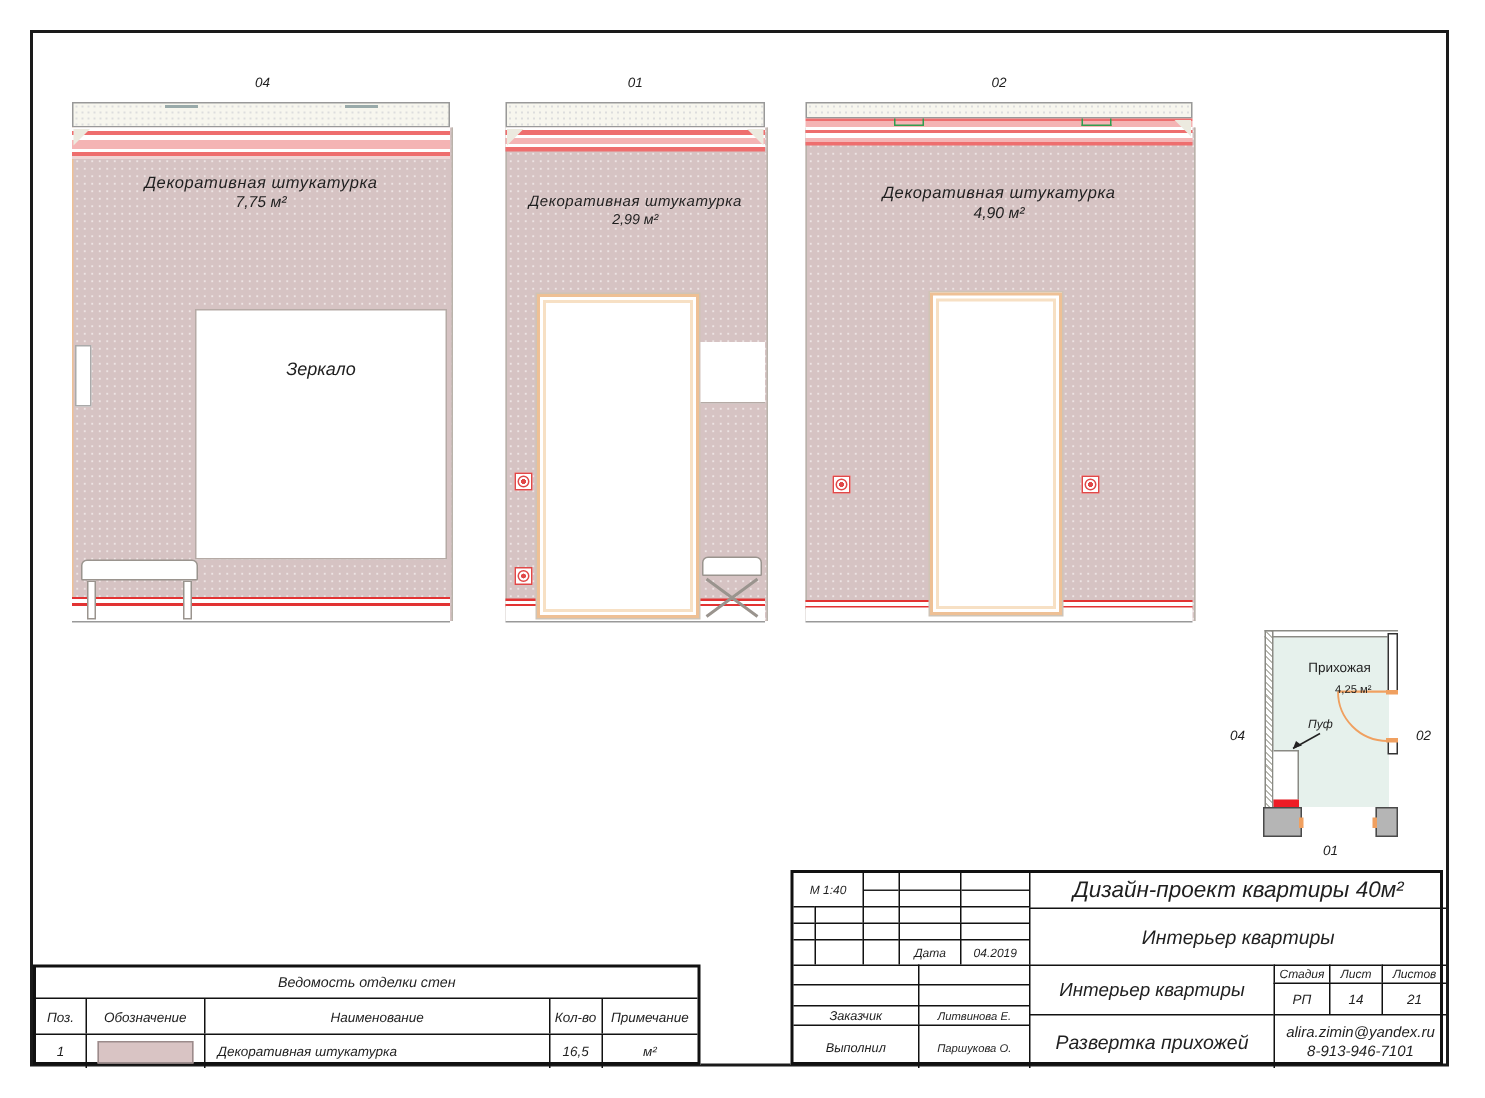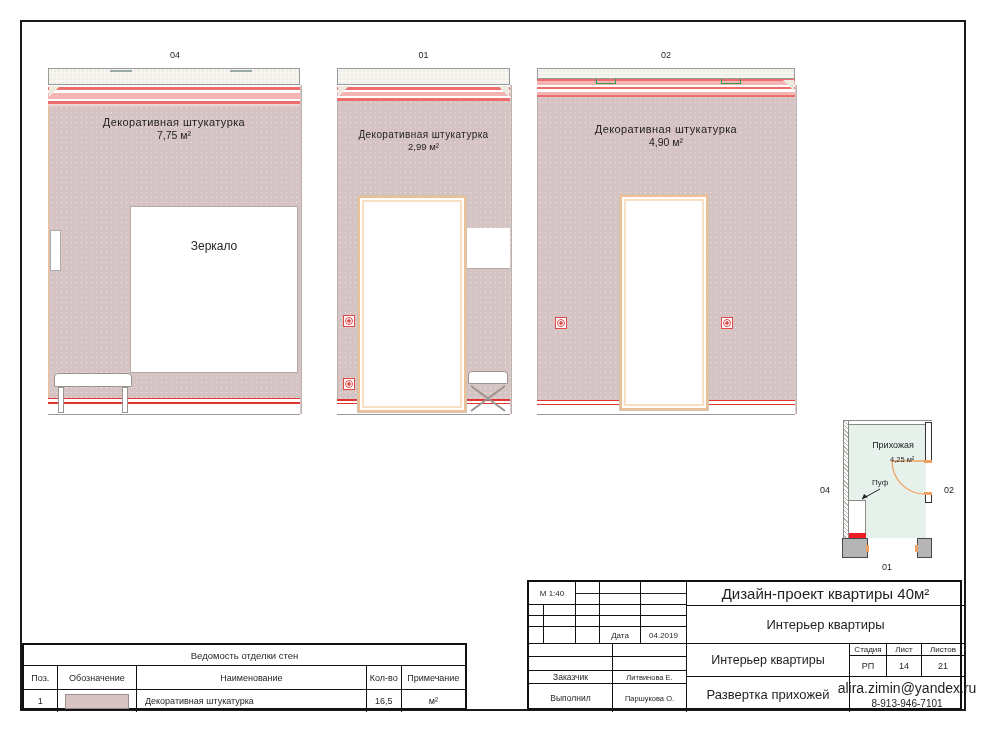--- a/index.html
+++ b/index.html
@@ -1,19 +1,19 @@
 <!DOCTYPE html>
 <html><head>
 <meta charset="utf-8">
 <style>
   html,body{margin:0;padding:0;background:#fff;}
   .sheet{position:relative;width:990px;height:732px;background:#fff;overflow:hidden;
          font-family:"Liberation Sans","DejaVu Sans",sans-serif;color:#1f1f1f;}
   .abs{position:absolute;}
-  .it{}
+  .it{font-style:italic;}
   .ctr{text-align:center;}
   
   .wall{background-color:#d6c3c3;background-image:radial-gradient(rgba(255,255,255,.55) .7px,transparent .9px);
         background-size:5px 5px;border-left:1px solid #b9b3ab;border-right:1px solid #b9b3ab;}
   .ceil{background-color:#f7f6ee;background-image:radial-gradient(#ddd .6px,transparent .8px);
         background-size:4px 4px;border:1px solid #999;box-sizing:border-box;}
   .cornA{background:linear-gradient(to bottom,#fff 0 2px,#ee6e6e 2px 5px,#fff 5px 8px,#f4b4b4 8px 14px,#fff 14px 16px,#ee6e6e 16px 19px,#efd6d6 19px 21px);}
   .cornB{background:linear-gradient(to bottom,#fff 0 2px,#ee6e6e 2px 5px,#fff 5px 7px,#f4b4b4 7px 11px,#fff 11px 13px,#ee6e6e 13px 16px);}
   .cornC{background:linear-gradient(to bottom,#ee6e6e 0 2px,#f4b4b4 2px 6px,#fff 6px 8px,#ee6e6e 8px 10px,#fff 10px 13px,#f4b4b4 13px 16px,#ee6e6e 16px 18px);}
   .base{background:linear-gradient(to bottom,#e23333 0 1.5px,#fff 1.5px 4px,#e23333 4px 5.5px);height:6px;}
@@ -219,17 +219,17 @@
     <div class="cell bt bl" style="left:157px;top:61px;width:163px;height:33px;font-size:12.5px;">Интерьер квартиры</div>
     <div class="cell bt bl" style="left:157px;top:94px;width:163px;height:36px;font-size:13px;">Развертка прихожей</div>
 
     <div class="cell bt bl" style="left:320px;top:61px;width:37px;height:12px;font-size:8px;">Стадия</div>
     <div class="cell bt bl" style="left:357px;top:61px;width:35px;height:12px;font-size:8px;">Лист</div>
     <div class="cell bt bl" style="left:392px;top:61px;width:43px;height:12px;font-size:8px;">Листов</div>
     <div class="cell bt bl" style="left:320px;top:73px;width:37px;height:21px;font-size:9px;">РП</div>
     <div class="cell bt bl" style="left:357px;top:73px;width:35px;height:21px;font-size:9px;">14</div>
     <div class="cell bt bl" style="left:392px;top:73px;width:43px;height:21px;font-size:9px;">21</div>
     <div class="cell bt bl" style="left:320px;top:94px;width:115px;height:36px;flex-direction:column;line-height:1.3;">
-      <span style="font-size:14px;">alira.zimin@yandex.ru</span>
+      <span style="font-size:10px;">alira.zimin@yandex.ru</span>
       <span style="font-size:10px;">8-913-946-7101</span>
     </div>
   </div>
 </div>
 
 </body></html>

